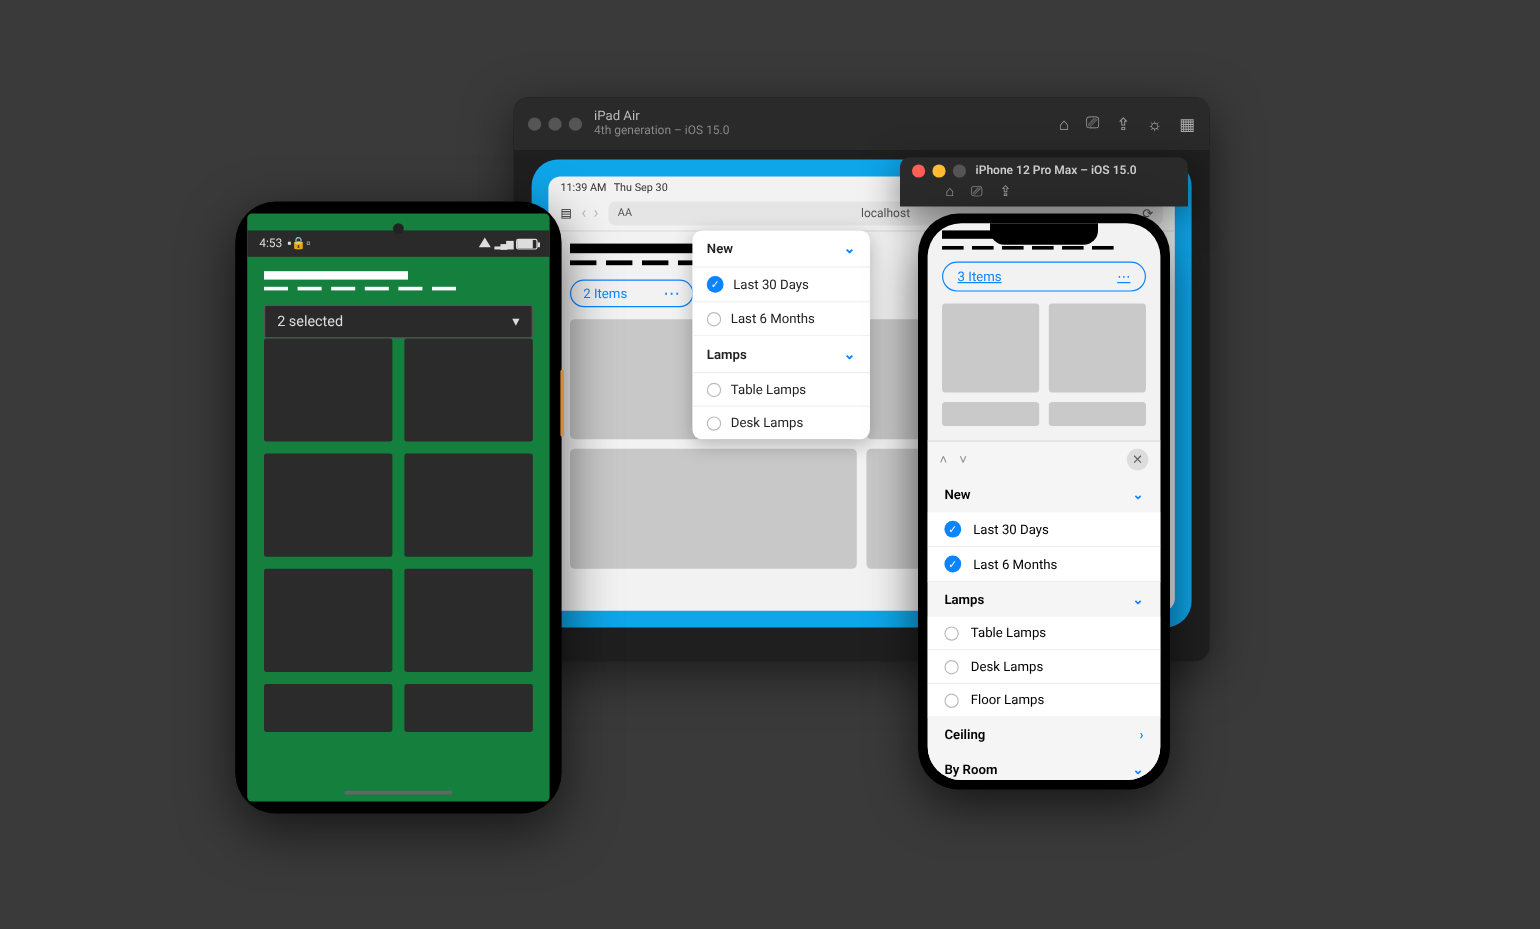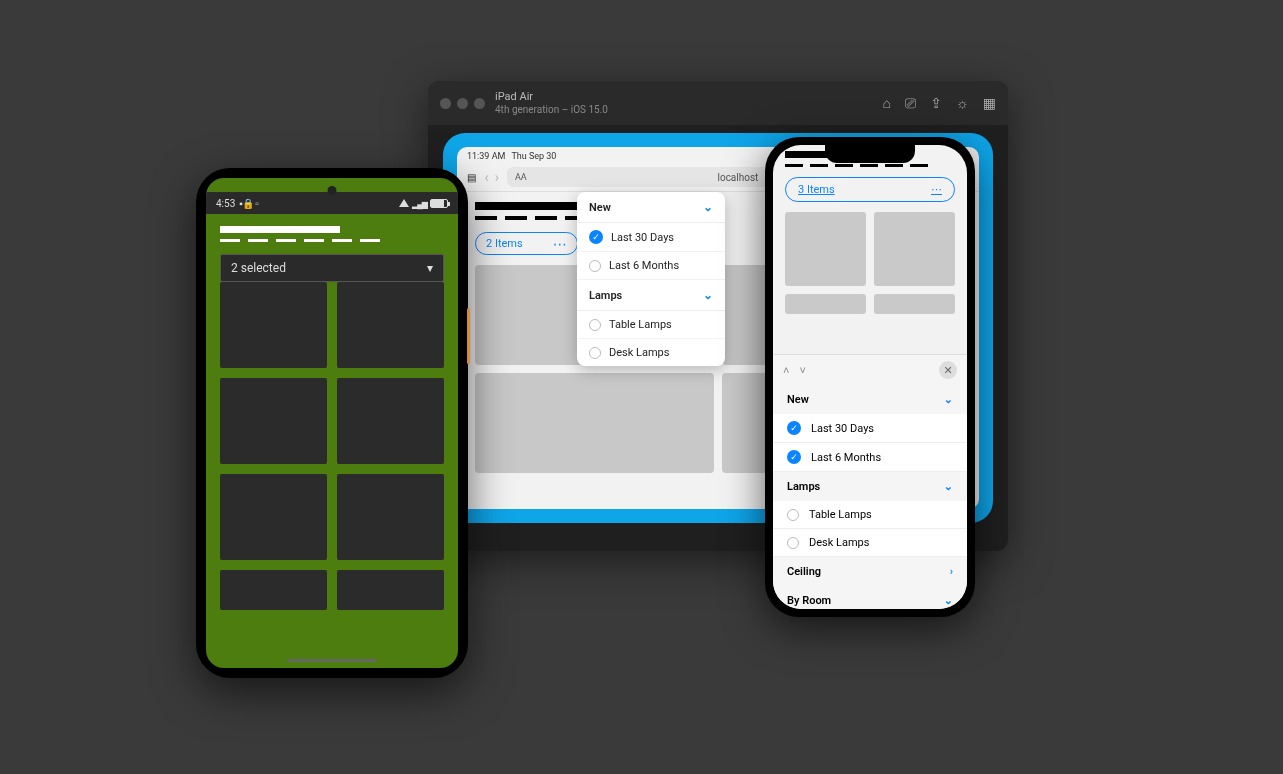--- a/index.html
+++ b/index.html
@@ -215,22 +215,22 @@
     border-radius: 34px;
     padding: 10px;
     box-shadow: 0 14px 44px rgba(0,0,0,.6);
   }
   .android-side-accent {
     position:absolute; right:-2px; top:140px; width:3px; height:56px;
     background:#d48b3b; border-radius: 2px;
   }
   #android-screen {
     width:100%; height:100%;
-    background:#4d7c0f;
-    border-radius:18px;
+    background:#15803d;
+    border-radius:4px;
     overflow:hidden;
     position:relative;
     color:#eee;
   }
   .android-cam {
     position:absolute; top:8px; left:50%; transform:translateX(-50%);
     width:9px;height:9px;border-radius:50%;background:#222;
     z-index:3;
   }
   .android-statusbar {
@@ -374,20 +374,35 @@
         <div class="pop-row">
           <span class="radio-empty"></span>
           <span>Desk Lamps</span>
         </div>
       </div>
     </div>
   </div>
 </div>
 
 <div id="iphone-window">
+  <div id="iphone-titlebar">
+    <div class="row1">
+      <div class="traffic">
+        <span></span>
+        <span></span>
+        <span></span>
+      </div>
+      <span class="title">iPhone 12 Pro Max – iOS 15.0</span>
+    </div>
+    <div class="icons-row">
+      <span class="i-home"></span>
+      <span class="i-camera"></span>
+      <span class="i-share"></span>
+    </div>
+  </div>
 
   <div id="iphone-bezel">
     <div id="iphone-notch"></div>
     <div id="iphone-screen">
 
       <div class="iphone-content">
         <div class="ip-skel-title"></div>
         <div class="ip-skel-tabs">
           <span></span>
             <span></span>
@@ -436,20 +451,24 @@
           <span>Lamps</span>
           <span class="chev">⌄</span>
         </div>
         <div class="sheet-row">
           <span class="radio-empty"></span>
           <span>Table Lamps</span>
         </div>
         <div class="sheet-row">
           <span class="radio-empty"></span>
           <span>Desk Lamps</span>
+        </div>
+        <div class="sheet-row">
+          <span class="radio-empty"></span>
+          <span>Floor Lamps</span>
         </div>
 
         <div class="sheet-sec-header">
           <span>Ceiling</span>
           <span class="chev">›</span>
         </div>
         <div class="sheet-sec-header" style="padding-bottom:2px;">
           <span>By Room</span>
           <span class="chev">⌄</span>
         </div>

